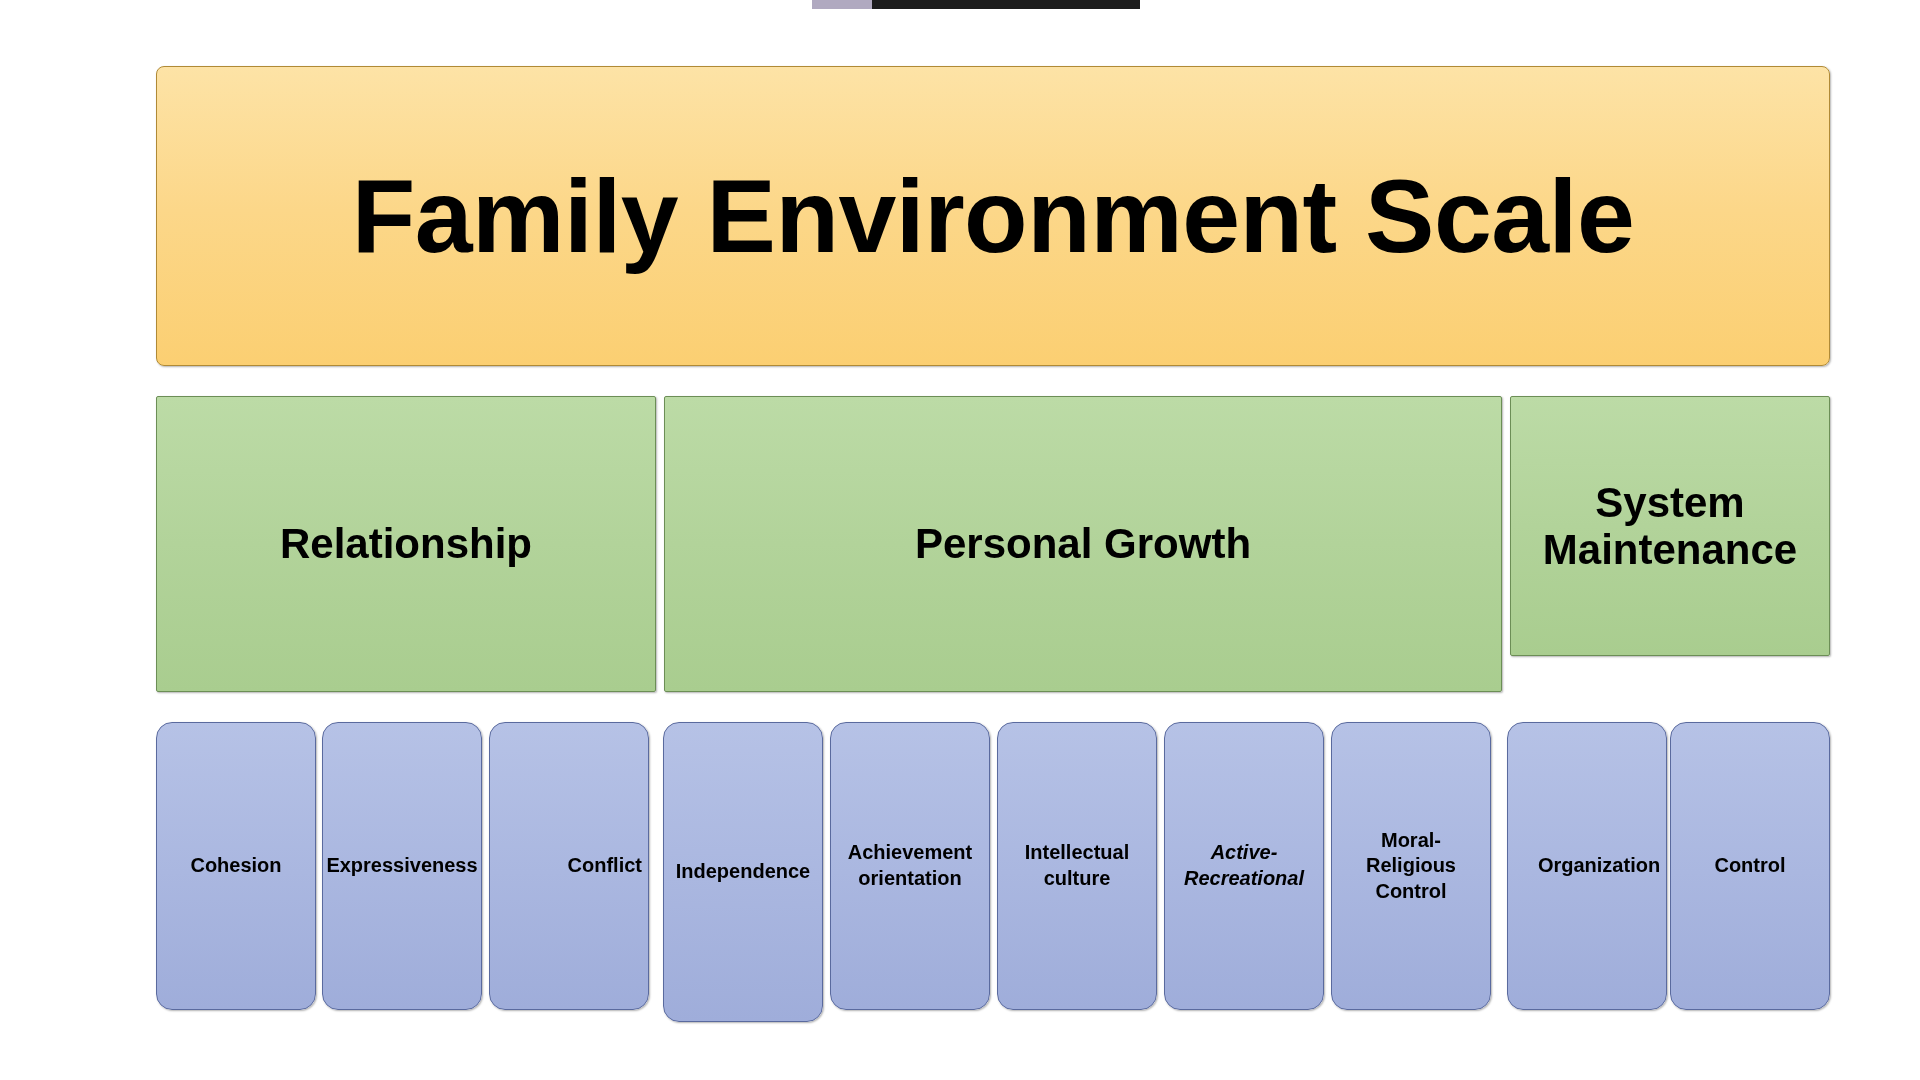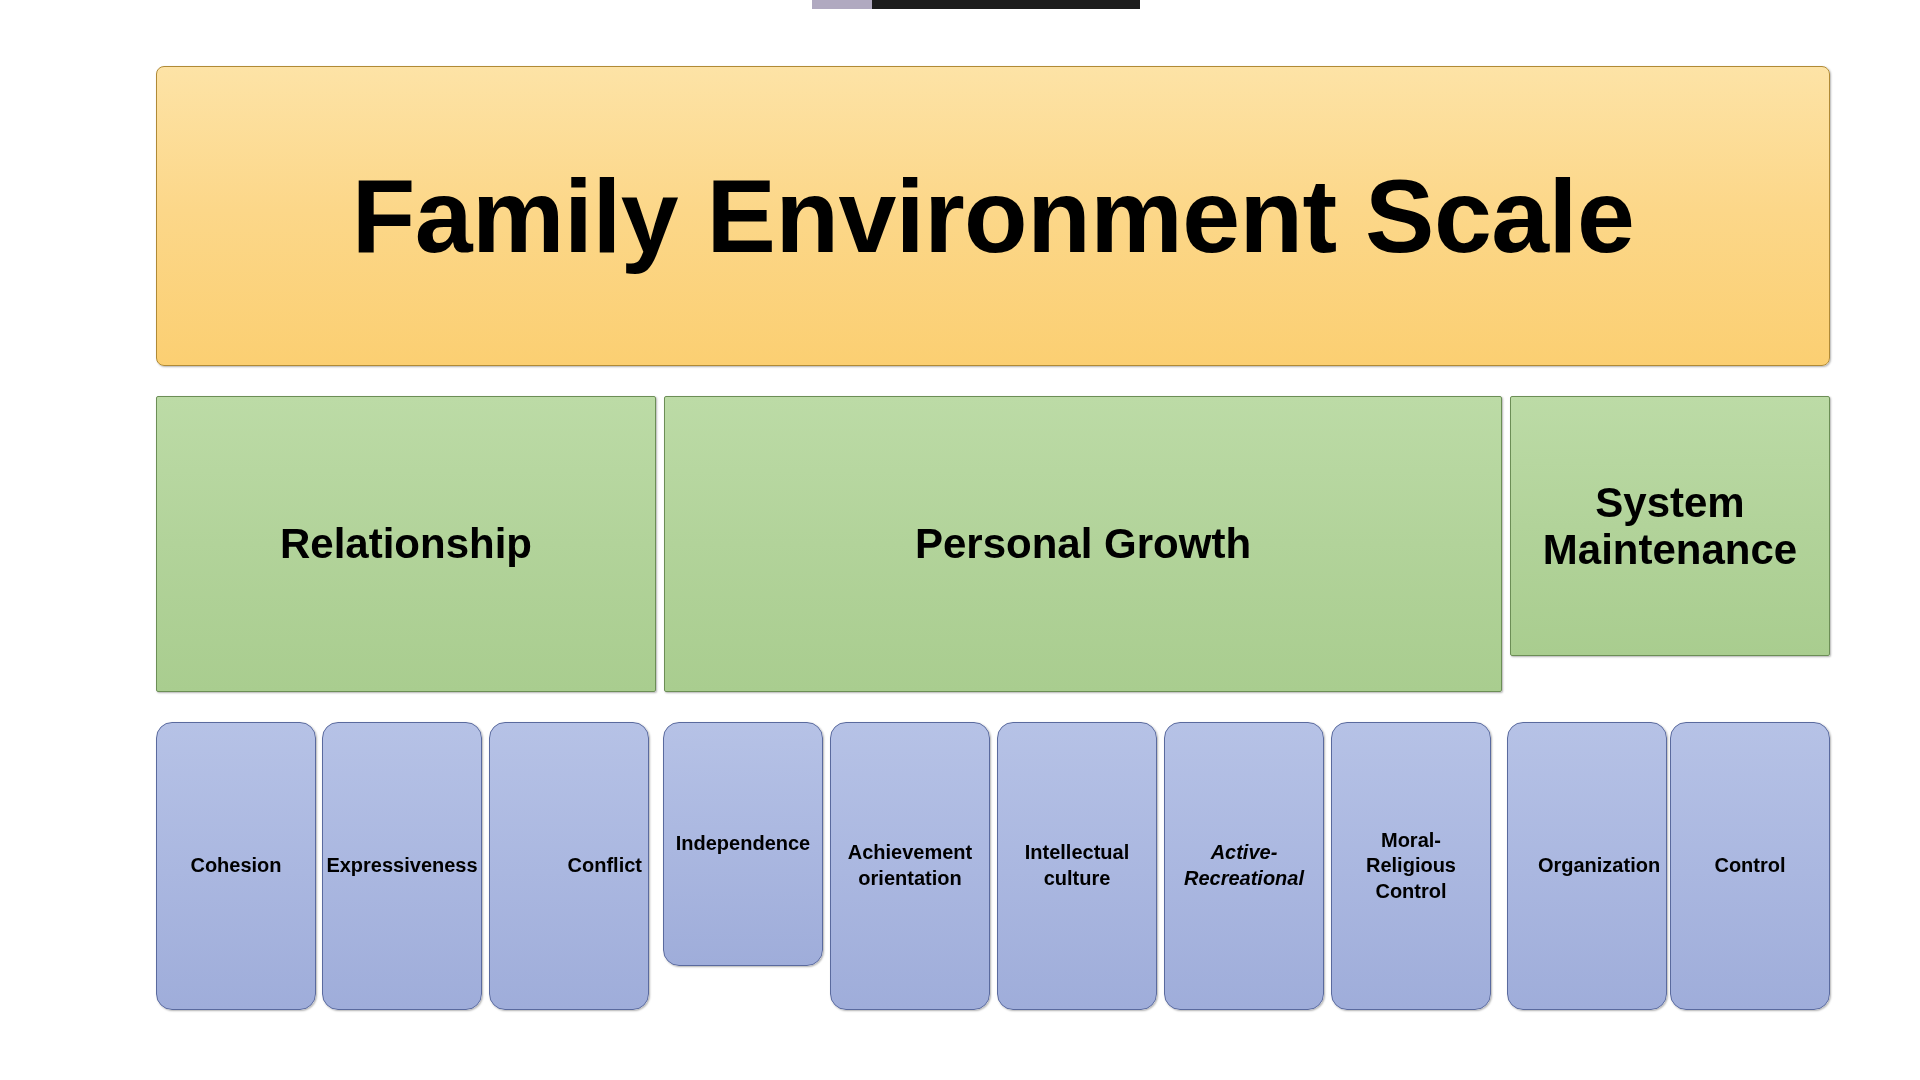--- a/index.html
+++ b/index.html
@@ -120,21 +120,21 @@
   </div>
 
   <div class="node level-subscale" style="left:322px; top:722px; width:160px; height:288px;align-items:center;">
     <span class="node-label">Expressiveness</span>
   </div>
 
   <div class="node level-subscale" style="left:489px; top:722px; width:160px; height:288px;justify-content:flex-end;">
     <span class="node-label">Conflict</span>
   </div>
 
-  <div class="node level-subscale" style="left:663px; top:722px; width:160px; height:244px;">
+  <div class="node level-subscale" style="left:663px; top:722px; width:160px; height:300px;">
     <span class="node-label">Independence</span>
   </div>
 
   <div class="node level-subscale" style="left:830px; top:722px; width:160px; height:288px;">
     <span class="node-label">Achievement
 orientation</span>
   </div>
 
   <div class="node level-subscale" style="left:997px; top:722px; width:160px; height:288px;">
     <span class="node-label">Intellectual

